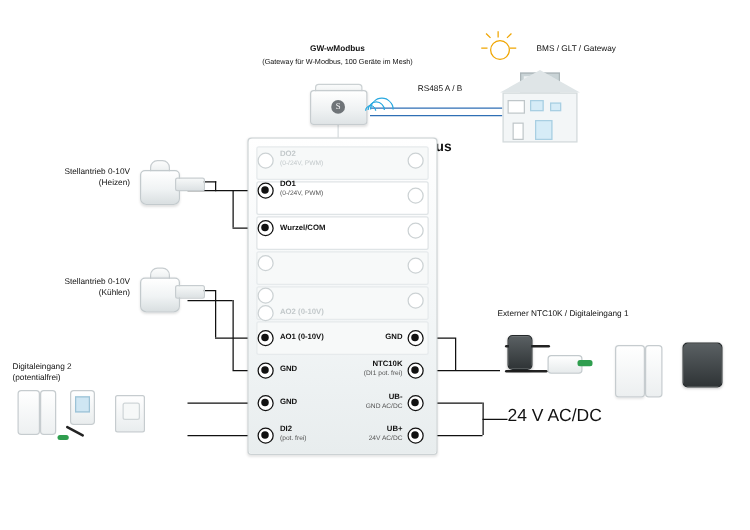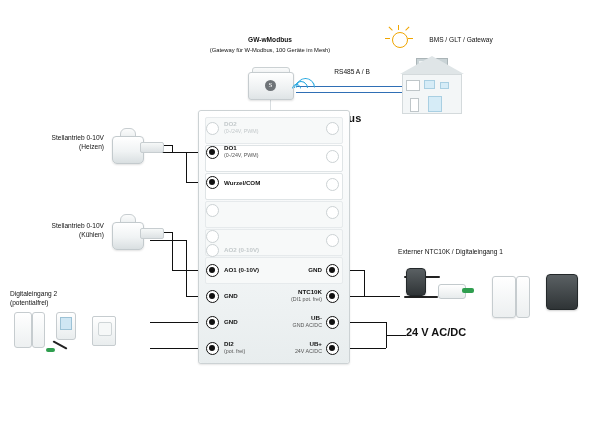--- a/index.html
+++ b/index.html
@@ -50,21 +50,21 @@
   .term.ghosty{border-color:#ccd2d4;}
   .tlabel{position:absolute;font-size:6.2px;line-height:7.4px;color:#111;font-weight:bold;}
   .tsub{position:absolute;font-size:5.3px;line-height:6.4px;color:#555;}
   .tlabel.gh,.tsub.gh{color:#c3c9cb;}
 
   
   .lbl{position:absolute;font-size:6.6px;line-height:8.6px;color:#111;}
   .center{text-align:center;}
   .right{text-align:right;}
   .big{font-size:11px;font-weight:bold;letter-spacing:.2px;}
-  .med{font-size:11px;font-weight:bold;}
+  .med{font-size:14px;font-weight:normal;}
 
   
   .gw{position:absolute;left:248px;top:66px;width:44px;height:34px;}
   .gw .body{
     position:absolute;left:0;top:6px;width:44px;height:26px;
     background:linear-gradient(180deg,#ffffff 0%,#eef1f2 60%,#dfe4e6 100%);
     border:1px solid #c6cccf;border-radius:3px;
     box-shadow:0 1px 2px rgba(0,0,0,.12);
   }
   .gw .top{

